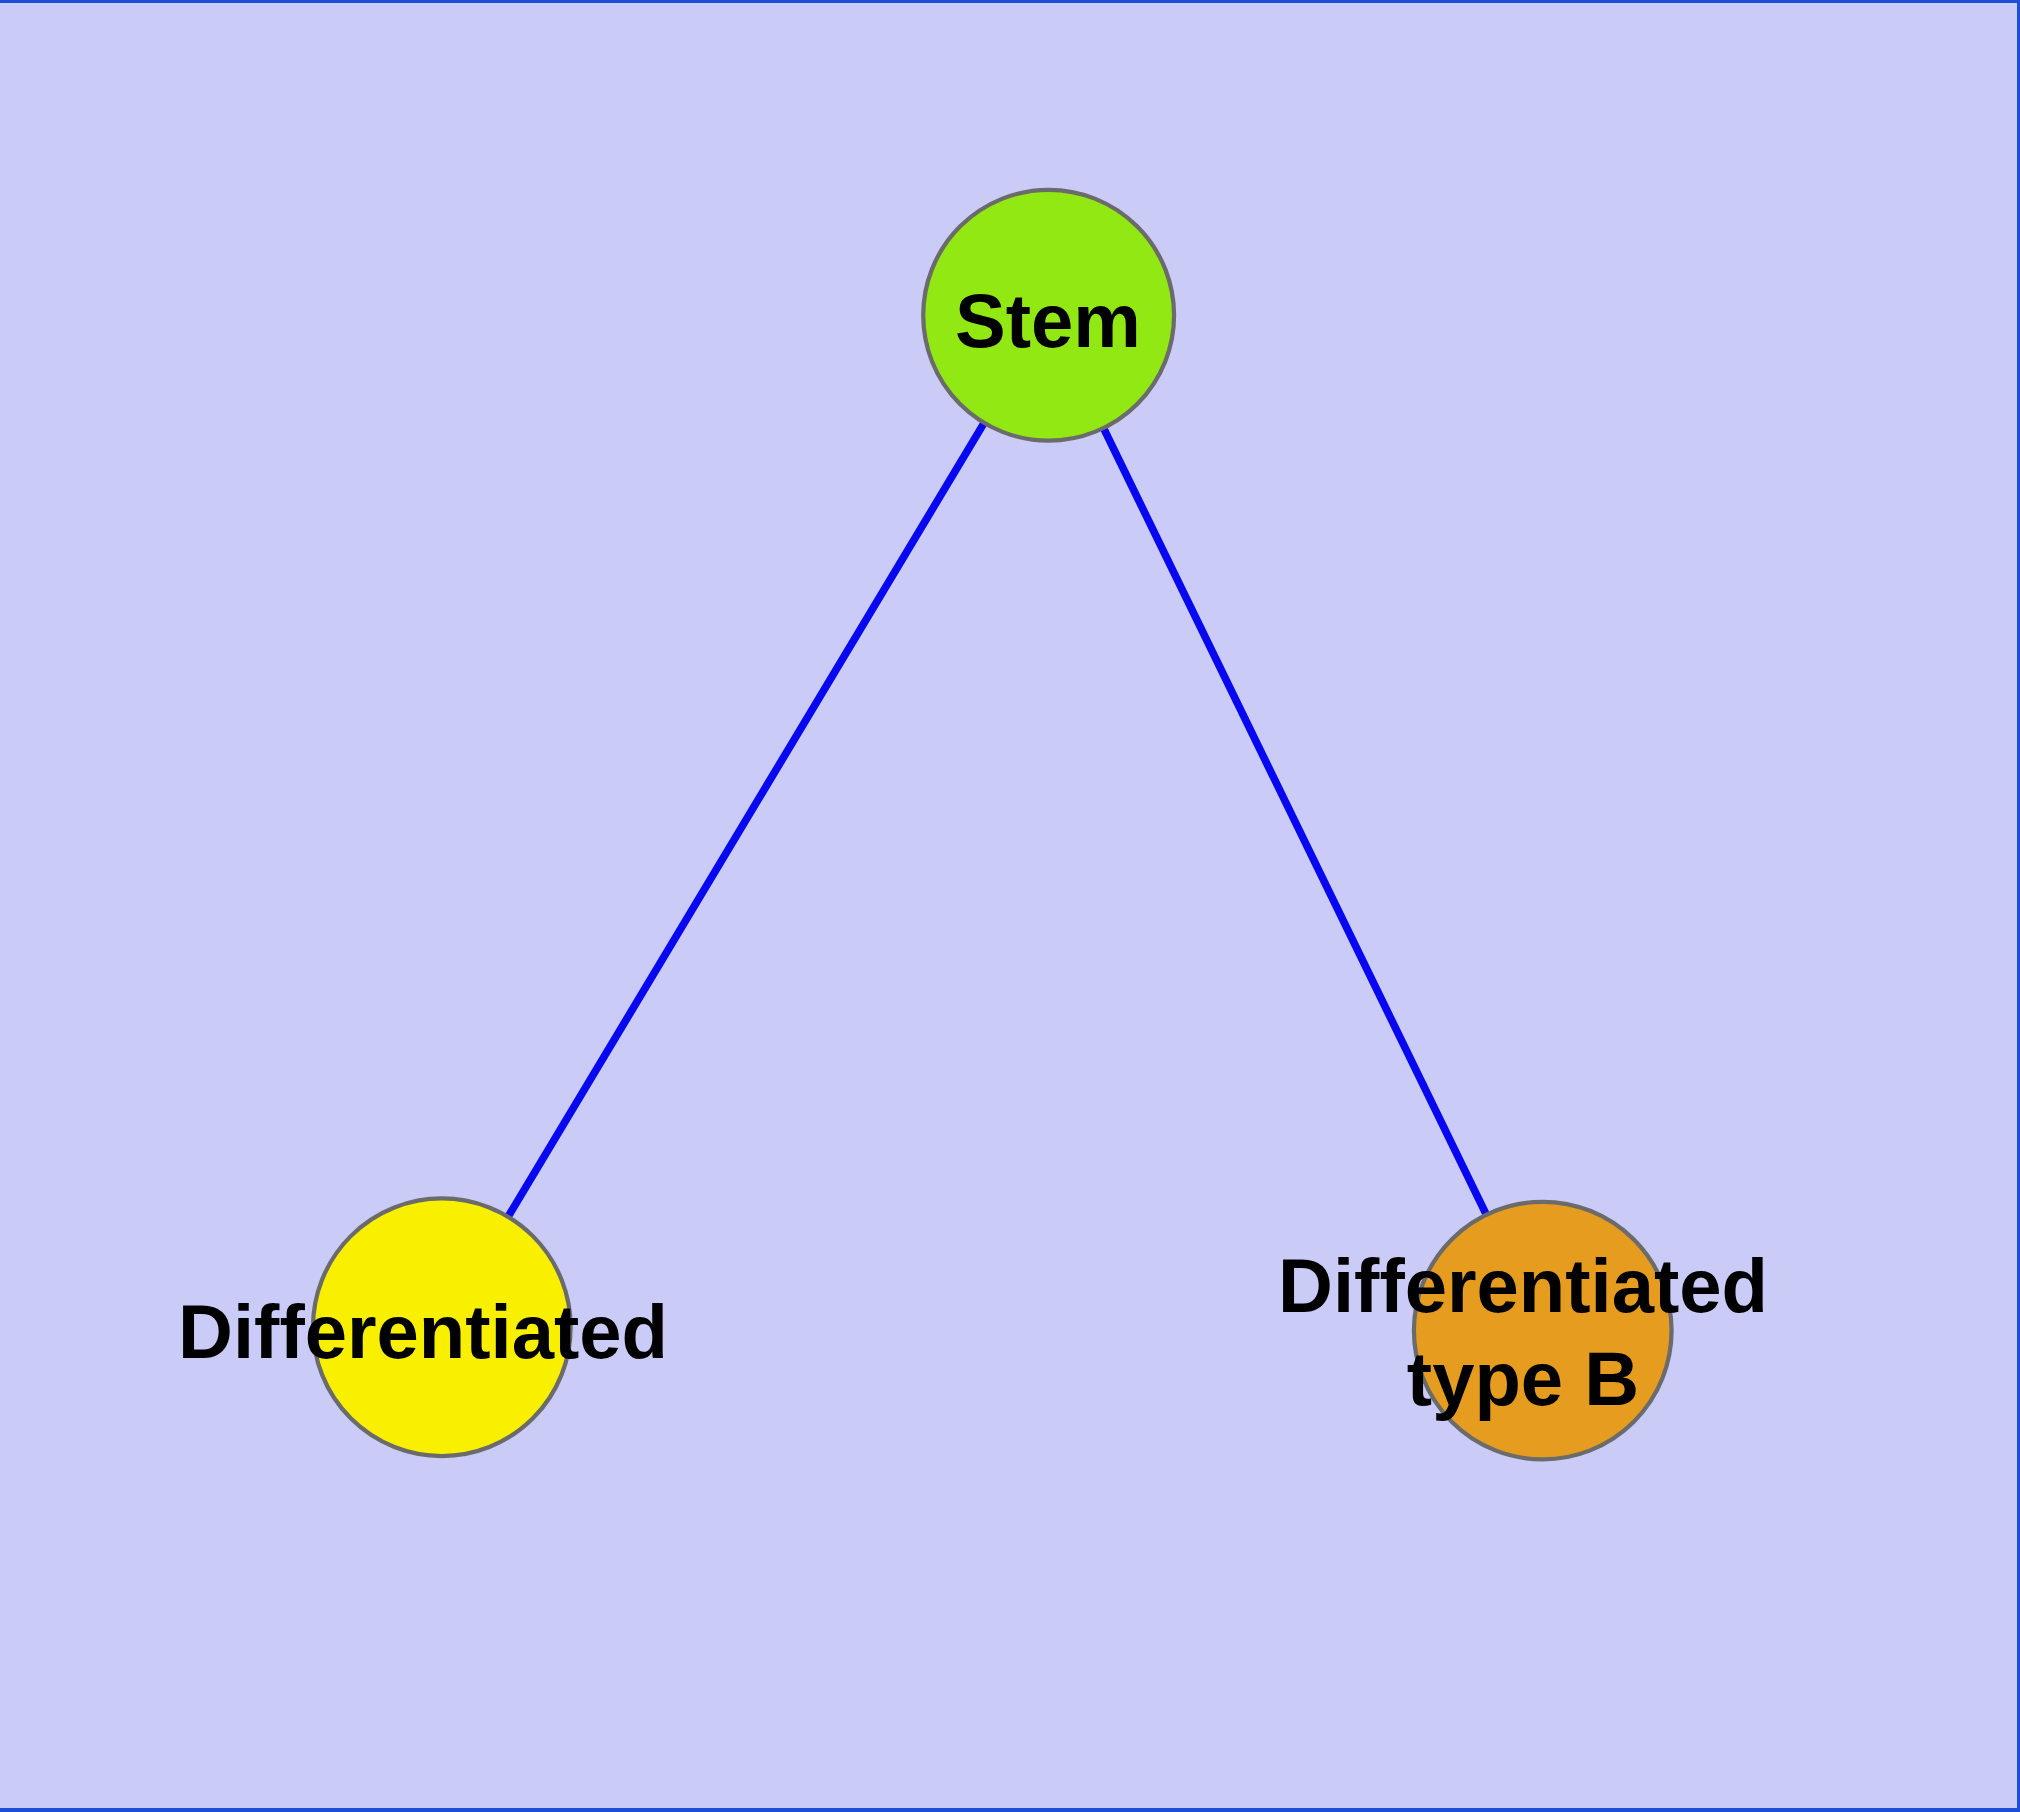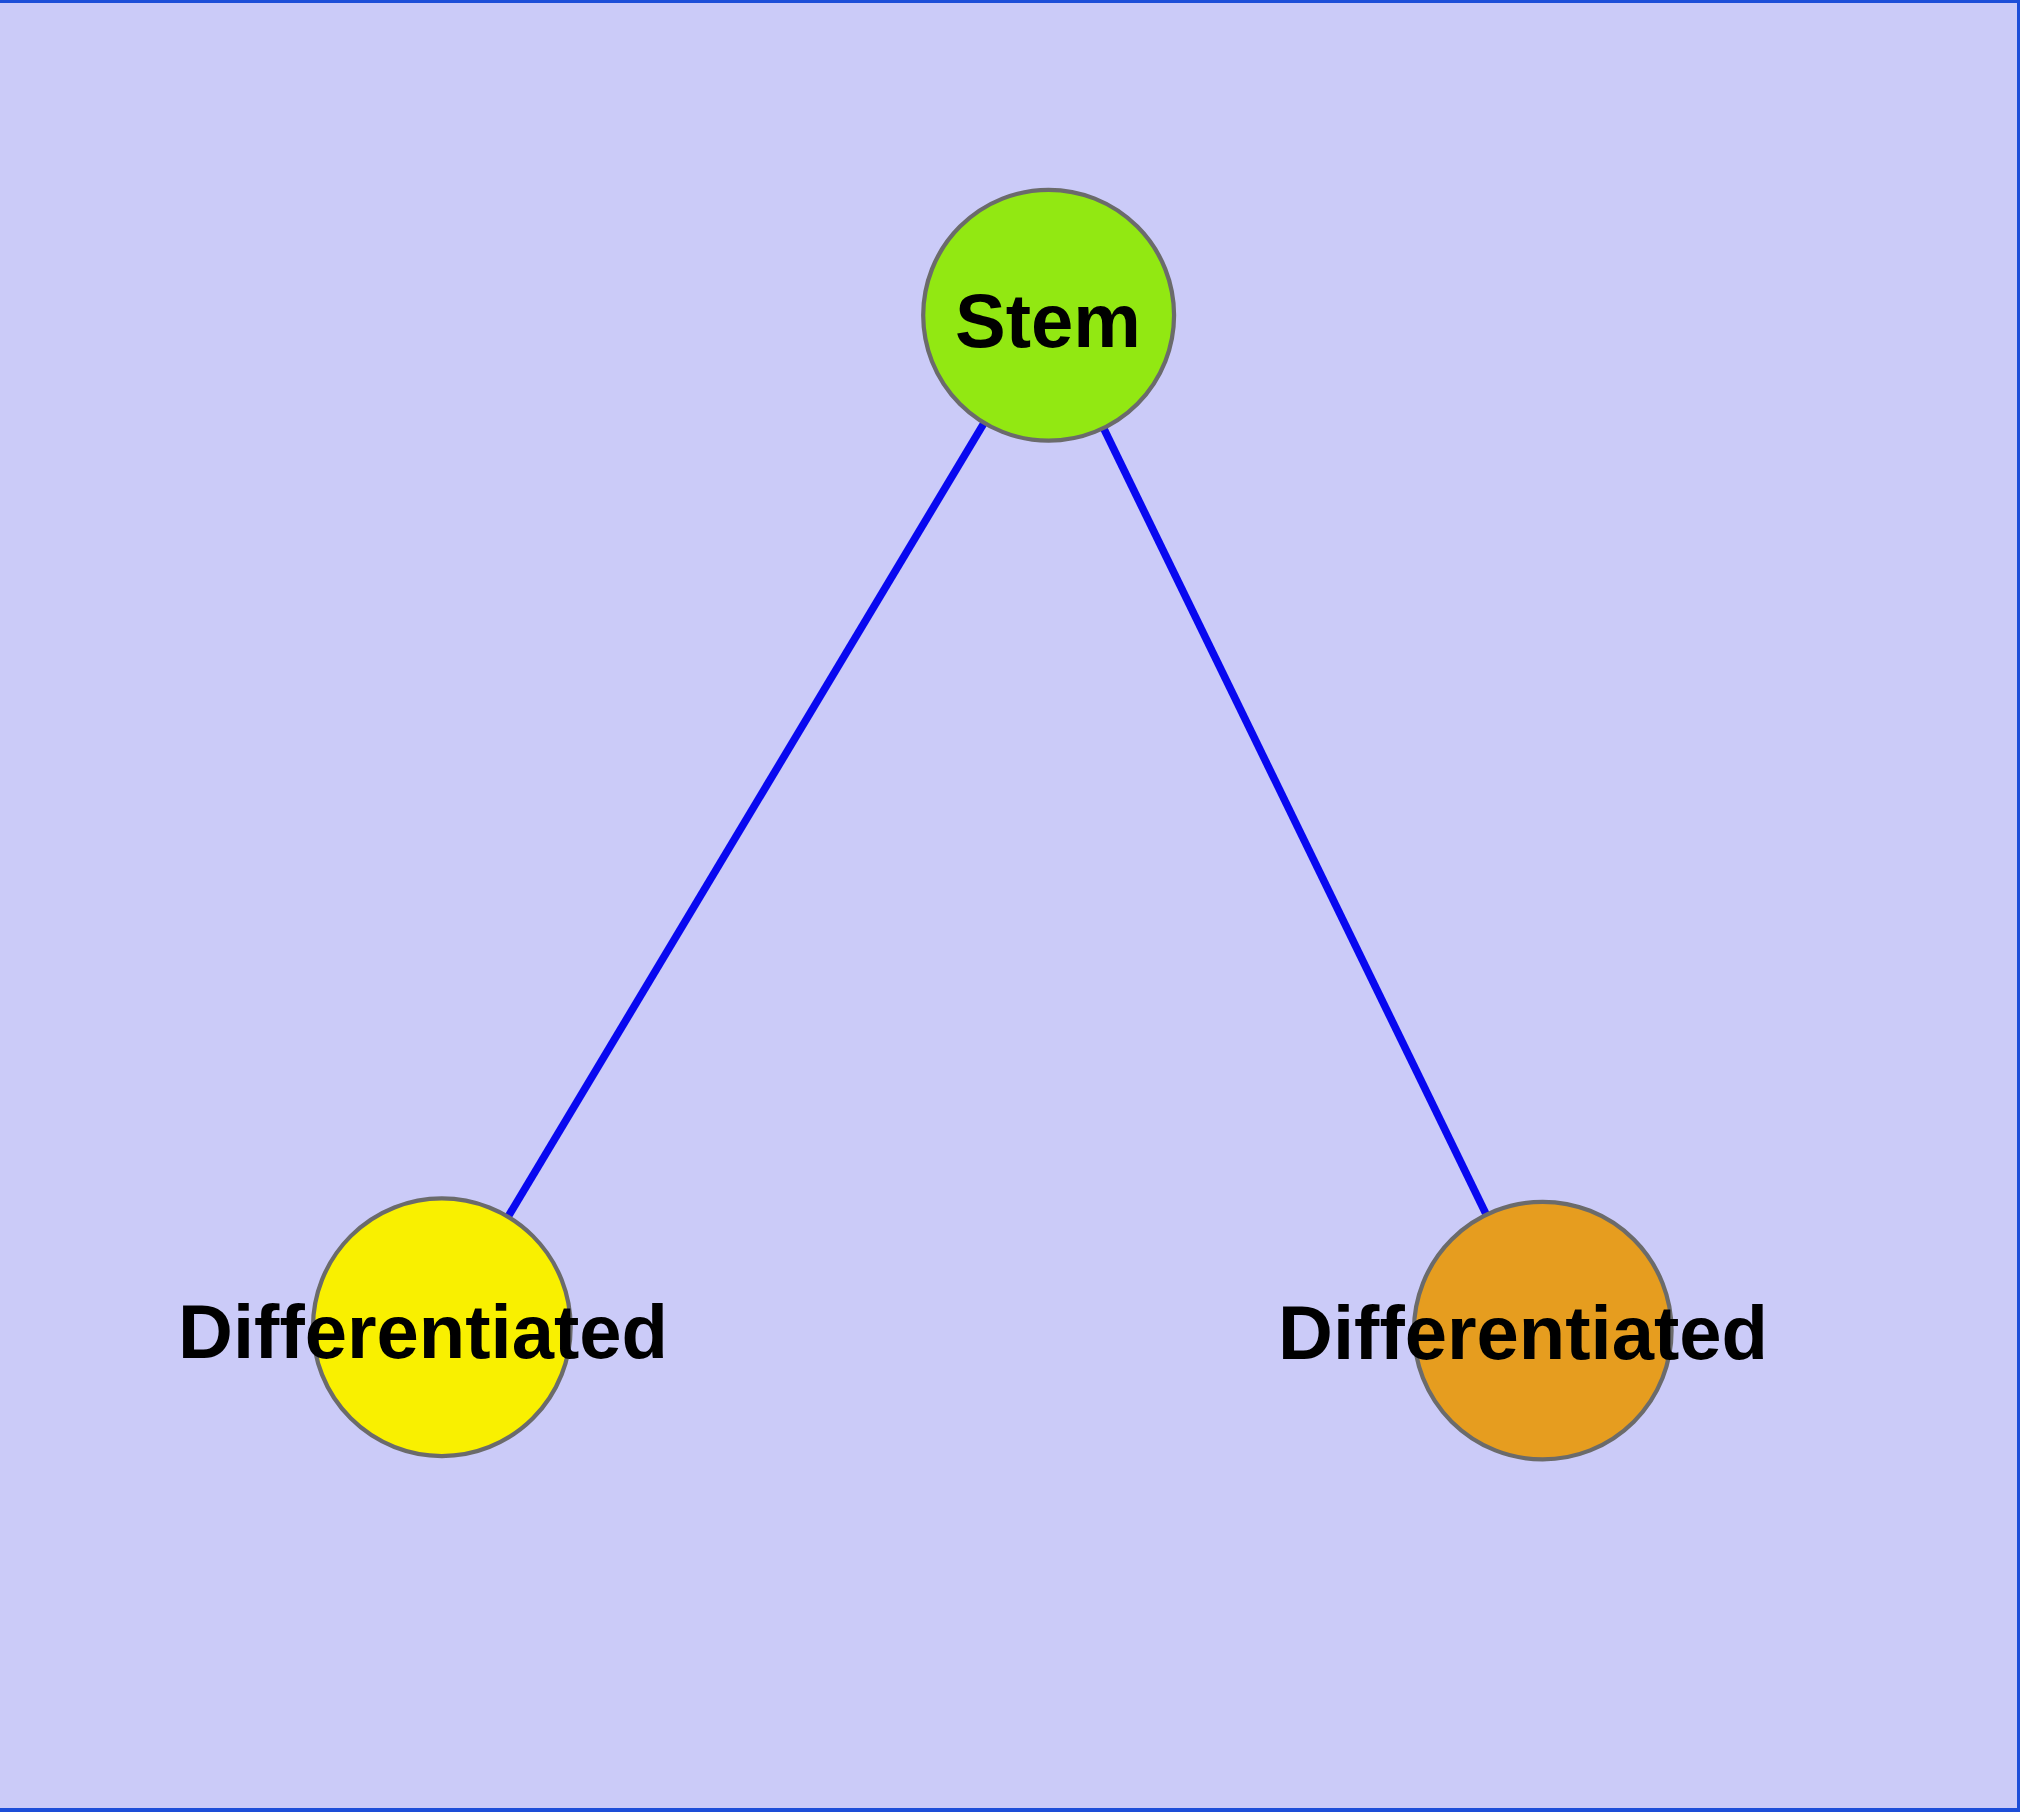--- a/index.html
+++ b/index.html
@@ -72,16 +72,17 @@
   </svg>
 
   <div class="node-label" style="left:1048px; top:320px;">Stem</div>
 
   <div class="node-label" style="left:423px; top:1331px;">
     <div>Differentiated</div>
   </div>
 
   <div class="node-label" style="left:1523px; top:1332px;">
     <div>Differentiated</div>
+    <div>type B</div>
   </div>
 
 </div>
 
 
 </body></html>

